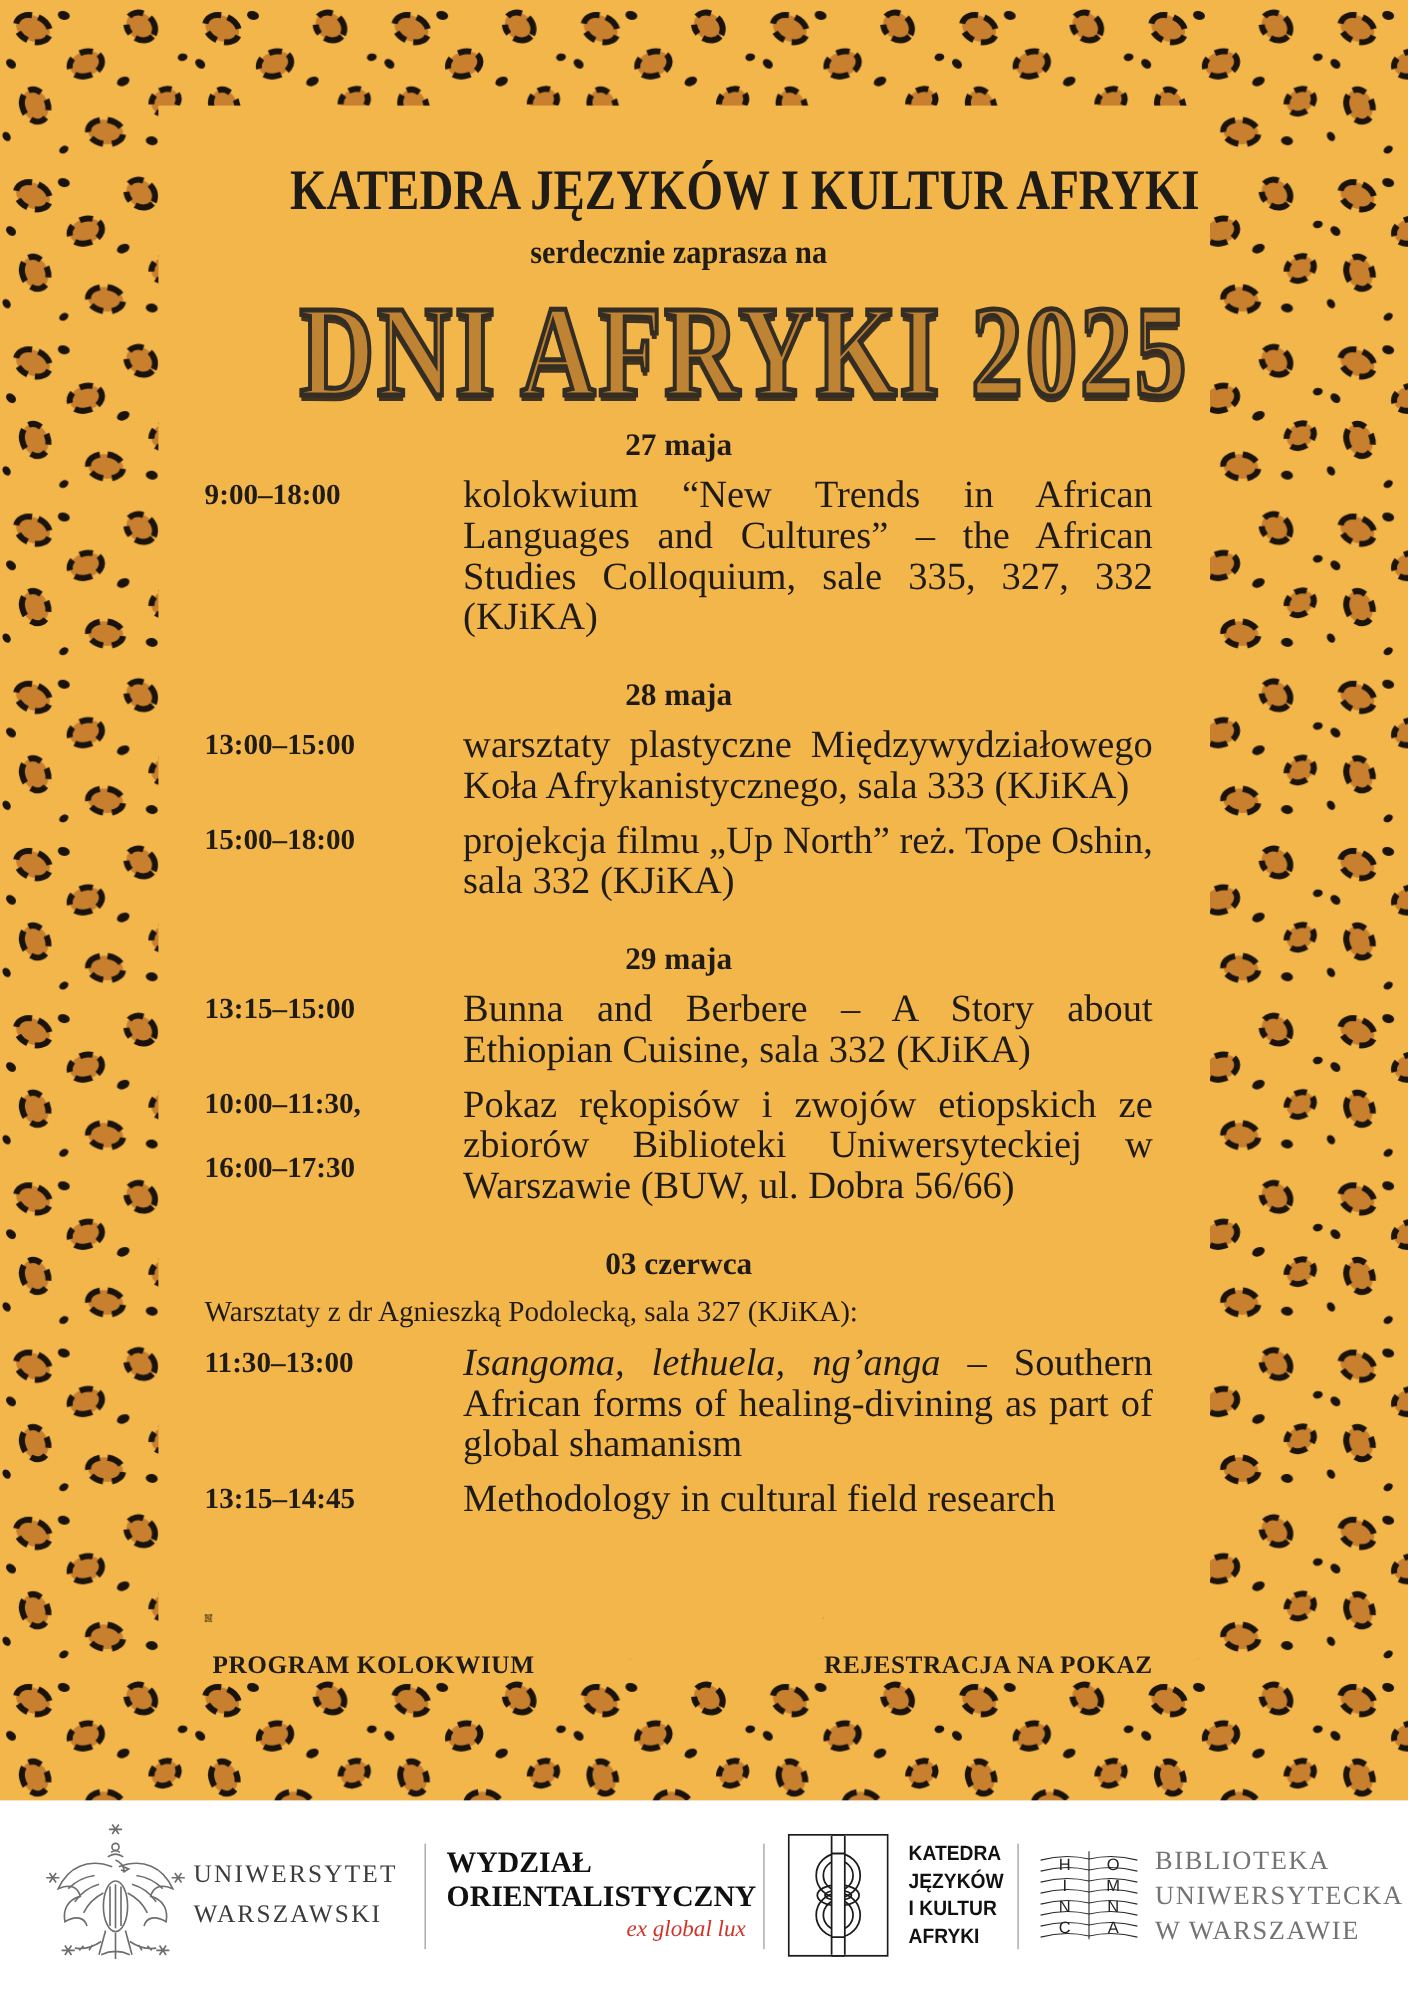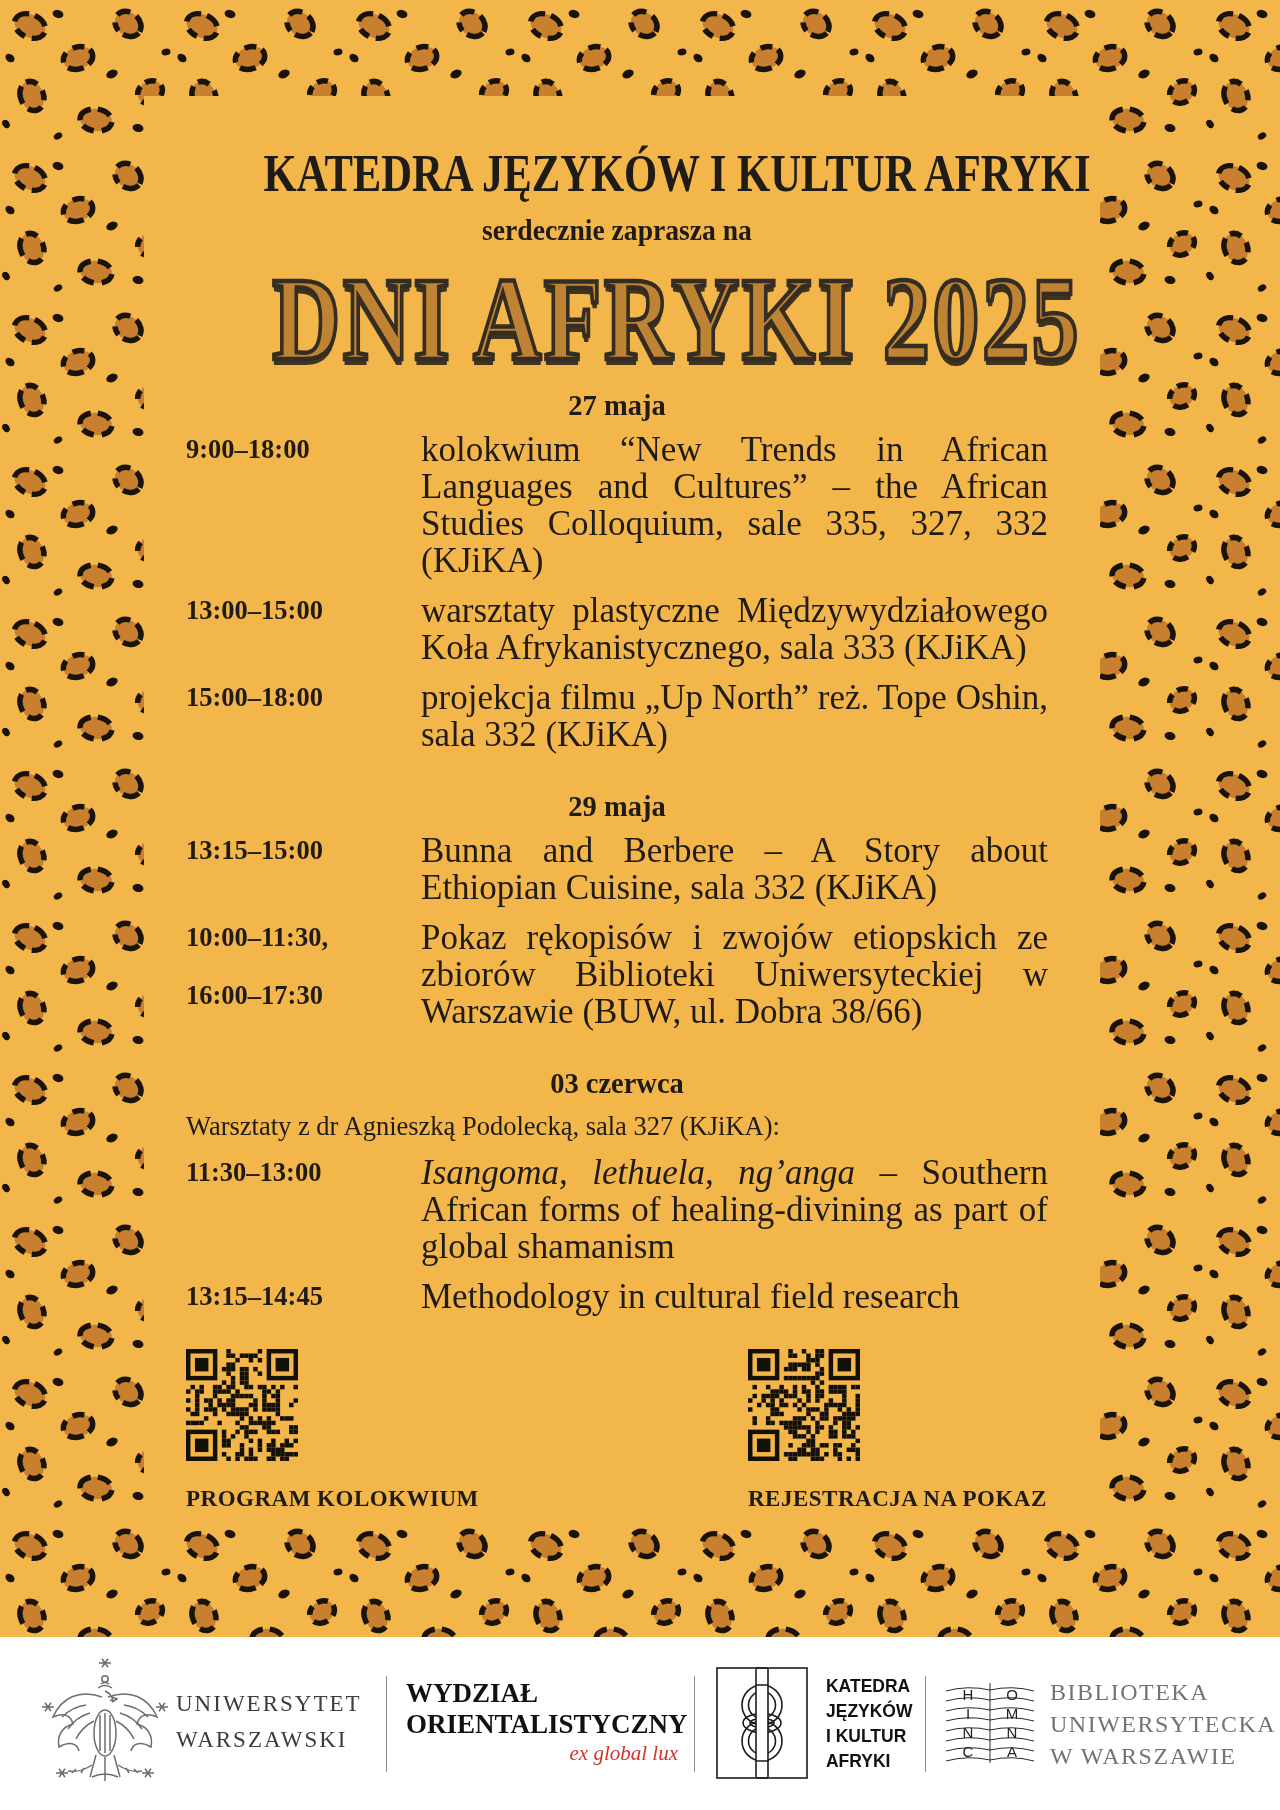--- a/index.html
+++ b/index.html
@@ -24,21 +24,21 @@
 
   .row{display:grid;grid-template-columns:178px 1fr;column-gap:38px;margin-top:9px;}
   .row + .row{margin-top:13px;}
   .time{font-size:26.5px;line-height:37px;font-weight:700;white-space:nowrap;}
   .time .t2{display:block;margin-top:21px;}
   .desc{font-size:35px;line-height:37px;text-align:justify;margin-left:19px;}
   .desc em{font-style:italic;}
   .intro-line{margin-top:8px;font-size:26.5px;line-height:37px;}
 
   .qr-row{margin-top:34px;display:flex;justify-content:space-between;}
-  .qr-block{width:300px;display:flex;flex-direction:column;align-items:flex-start;}
+  .qr-block{width:300px;display:flex;align-items:flex-end;}
   .qr-svg{width:112px;height:112px;display:block;}
   .qr-label{margin-top:25px;font-size:23px;font-weight:700;letter-spacing:.5px;text-align:center;white-space:nowrap;}
 
   
   .footer{position:absolute;left:0;top:1637px;width:1280px;height:173px;background:#ffffff;}
   .f-abs{position:absolute;}
   .vdiv{position:absolute;width:1px;background:#8f8f8f;top:39px;height:96px;}
 
   .uw-text{left:176px;top:49px;font-family:"Liberation Serif",serif;font-size:23px;line-height:36px;letter-spacing:2px;color:#3c3c3c;}
   .fac-text{left:406px;top:41px;width:272px;font-family:"Liberation Serif",serif;font-weight:700;font-size:27px;line-height:31px;color:#111;}
@@ -92,40 +92,41 @@
     <div class="dept">KATEDRA JĘZYKÓW I KULTUR AFRYKI</div>
     <div class="invite">serdecznie zaprasza na</div>
     <div class="big-title">DNI AFRYKI 2025</div>
 
     <div class="day-header dh-first">27 maja</div>
     <div class="row">
       <div class="time"><span>9:00–18:00</span></div>
       <div class="desc">kolokwium “New Trends in African Languages and Cultures” – the African Studies Colloquium, sale 335, 327, 332 (KJiKA)</div>
     </div>
 
+    <div class="day-header dh">28 maja</div>
     <div class="row">
       <div class="time"><span>13:00–15:00</span></div>
       <div class="desc">warsztaty plastyczne Międzywydziałowego Koła Afryka­nistycznego, sala 333 (KJiKA)</div>
     </div>
     <div class="row">
       <div class="time"><span>15:00–18:00</span></div>
       <div class="desc">projekcja filmu „Up North” reż. Tope Oshin, sala 332 (KJiKA)</div>
     </div>
 
     <div class="day-header dh">29 maja</div>
     <div class="row">
       <div class="time"><span>13:15–15:00</span></div>
       <div class="desc">Bunna and Berbere – A Story about Ethiopian Cuisine, sala 332 (KJiKA)</div>
     </div>
     <div class="row">
       <div class="time">
         <span>10:00–11:30,</span>
         <span class="t2">16:00–17:30</span>
       </div>
-      <div class="desc">Pokaz rękopisów i zwojów etiopskich ze zbiorów Biblioteki Uniwersyteckiej w Warszawie (BUW, ul. Dobra 38/66)</div>
+      <div class="desc">Pokaz rękopisów i zwojów etiopskich ze zbiorów Biblioteki Uniwersyteckiej w Warszawie (BUW, ul. Dobra 56/66)</div>
     </div>
 
     <div class="day-header dh">03 czerwca</div>
     <div class="intro-line">Warsztaty z dr Agnieszką Podolecką, sala 327 (KJiKA):</div>
     <div class="row">
       <div class="time"><span>11:30–13:00</span></div>
       <div class="desc"><em>Isangoma, lethuela, ng’anga</em><span> – Southern African forms of healing-divining as part of global shamanism</span></div>
     </div>
     <div class="row">
       <div class="time"><span>13:15–14:45</span></div>

